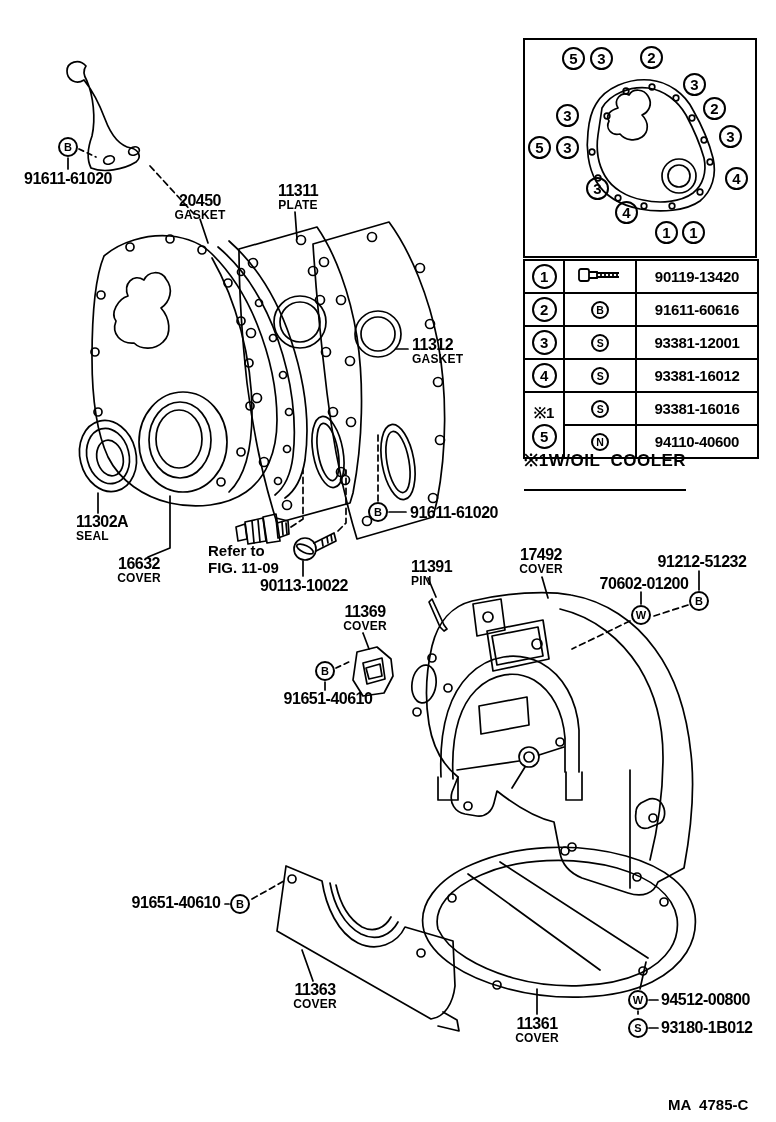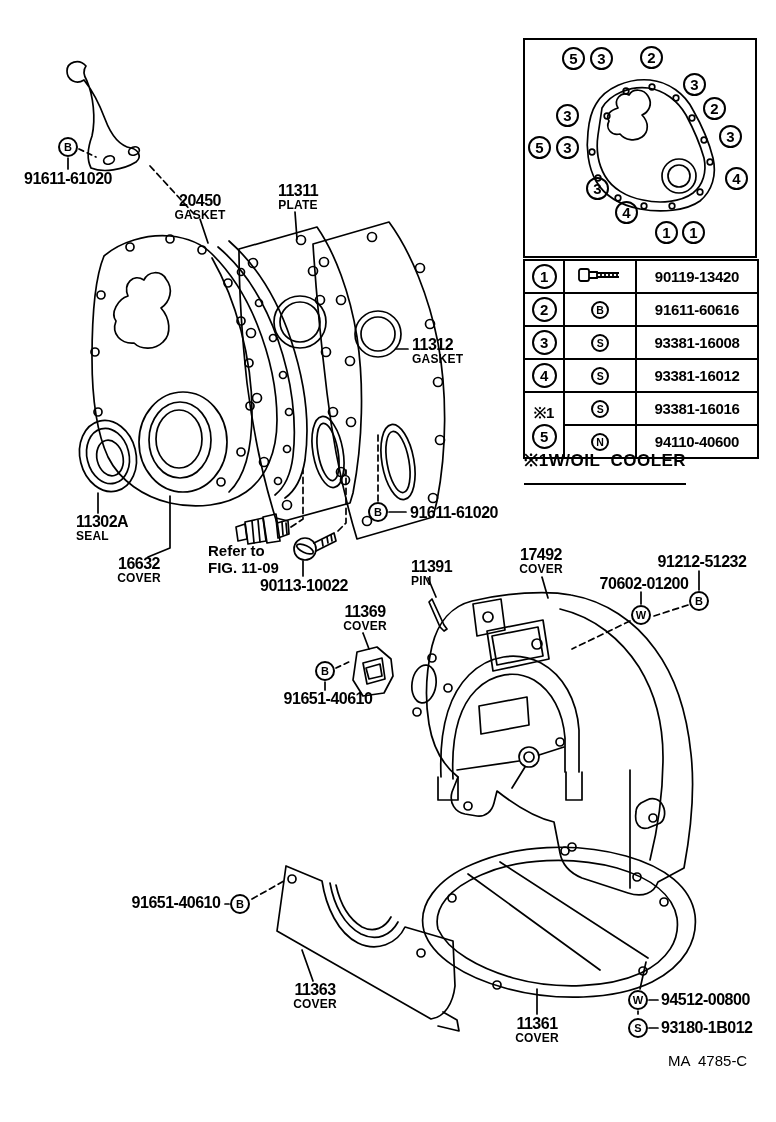--- a/index.html
+++ b/index.html
@@ -22,22 +22,22 @@
   #parts-table{position:absolute;left:523px;top:259px;border-collapse:collapse;background:#fff}
   #parts-table td{border:2.5px solid #000;text-align:center;vertical-align:middle;
      font-weight:bold;padding:0;height:31px;font-size:15px;letter-spacing:-0.3px}
   .circle-num{display:inline-flex;box-sizing:border-box;width:25px;height:25px;border:2px solid #000;
      border-radius:50%;align-items:center;justify-content:center;font-size:15px;font-weight:bold}
   .tm{display:inline-flex;box-sizing:border-box;width:18px;height:18px;border:2px solid #000;
      border-radius:50%;align-items:center;justify-content:center;font-size:10.5px;font-weight:bold}
   .mark5-cell{display:flex;flex-direction:column;align-items:center;justify-content:center;gap:2px;
      font-size:15px}
   #note{position:absolute;left:524px;top:448px;font-size:17px;font-weight:bold;
-     border-bottom:2.5px solid #000;padding-bottom:12px;letter-spacing:0.5px;white-space:pre}
-  #footer-code{position:absolute;left:668px;top:1052px;font-size:15px;font-weight:normal;white-space:pre}
+     border-bottom:2.5px solid #000;padding-bottom:18px;letter-spacing:0.5px;white-space:pre}
+  #footer-code{position:absolute;left:668px;top:1096px;font-size:15px;font-weight:bold;white-space:pre}
 </style>
 </head>
 <body>
 
 <svg class="art" width="776" height="1122" viewBox="0 0 776 1122">
 <g stroke="#000" fill="none" stroke-width="1.7" stroke-linecap="round" stroke-linejoin="round">
 
   <g>
     <path d="M86,66 C79,58 67,62 67,71 C67,80 76,85 84,80 C92,90 99,103 105,119 C111,135 120,146 131,148 C139,150 142,157 136,162 C123,170 103,173 91,168 C86,158 88,147 92,136 C96,118 93,95 87,81 C84,76 83,70 86,66 Z"></path>
     <ellipse cx="109" cy="160" rx="5.5" ry="4" transform="rotate(-20 109 160)"></ellipse>
@@ -289,21 +289,21 @@
     <td>90119-13420</td>
   </tr>
   <tr>
     <td><span class="circle-num">2</span></td>
     <td><span class="tm">B</span></td>
     <td>91611-60616</td>
   </tr>
   <tr>
     <td><span class="circle-num">3</span></td>
     <td><span class="tm">S</span></td>
-    <td>93381-16008</td>
+    <td>93381-12001</td>
   </tr>
   <tr>
     <td><span class="circle-num">4</span></td>
     <td><span class="tm">S</span></td>
     <td>93381-16012</td>
   </tr>
   <tr>
     <td rowspan="2">
       <div class="mark5-cell">
         <span>※1</span>

